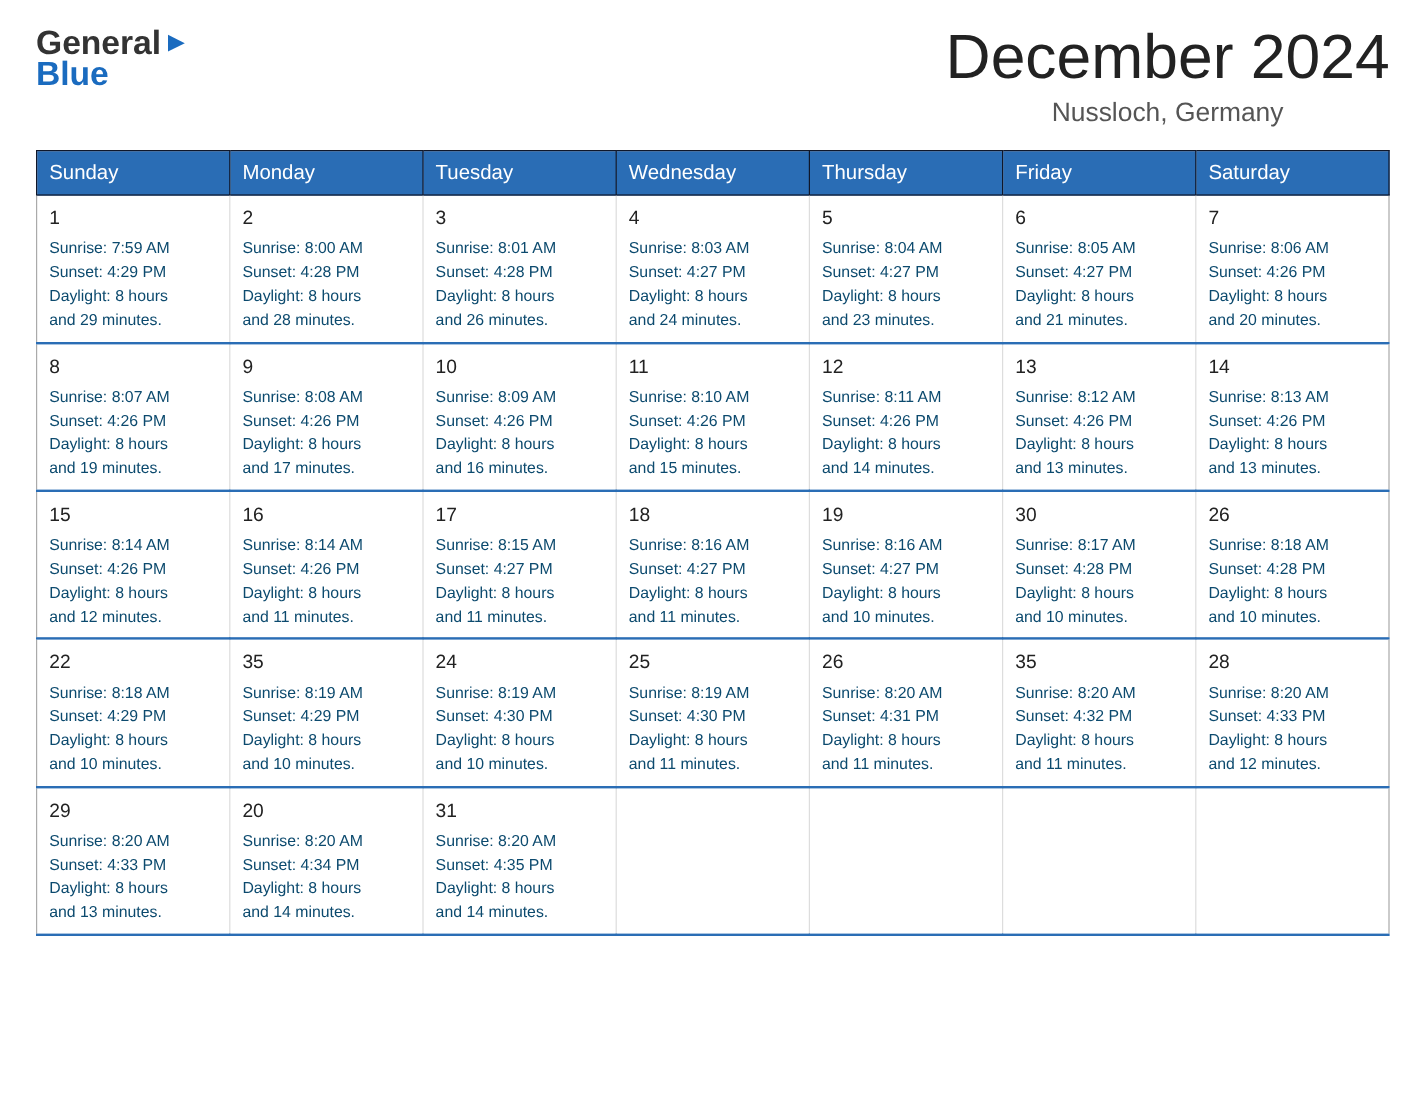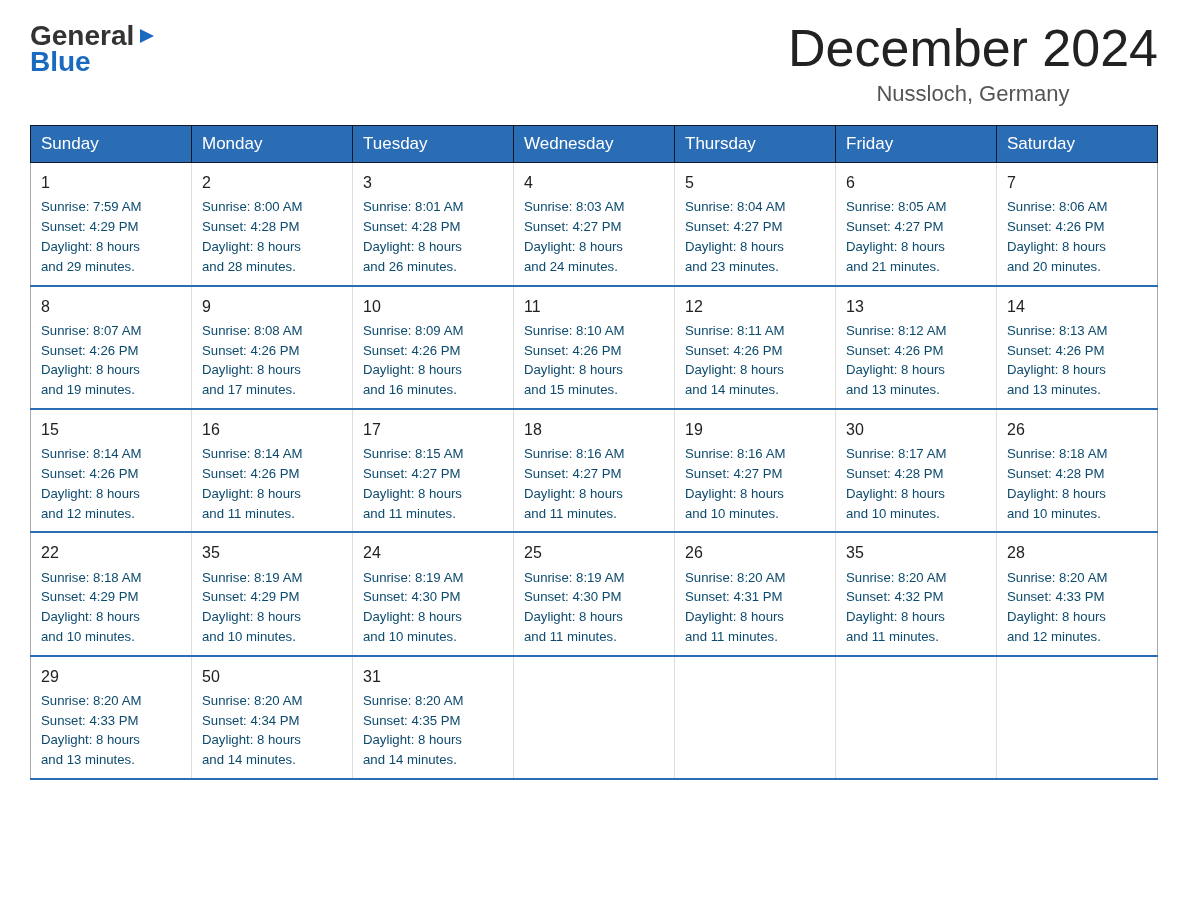--- a/index.html
+++ b/index.html
@@ -253,21 +253,21 @@
           <span class="day-number">28</span>
           <div class="day-info">Sunrise: 8:20 AM<br>Sunset: 4:33 PM<br>Daylight: 8 hours<br>and 12 minutes.</div>
         </td>
       </tr>
       <tr>
         <td>
           <span class="day-number">29</span>
           <div class="day-info">Sunrise: 8:20 AM<br>Sunset: 4:33 PM<br>Daylight: 8 hours<br>and 13 minutes.</div>
         </td>
         <td>
-          <span class="day-number">50</span>
+          <span class="day-number">20</span>
           <div class="day-info">Sunrise: 8:20 AM<br>Sunset: 4:34 PM<br>Daylight: 8 hours<br>and 14 minutes.</div>
         </td>
         <td>
           <span class="day-number">31</span>
           <div class="day-info">Sunrise: 8:20 AM<br>Sunset: 4:35 PM<br>Daylight: 8 hours<br>and 14 minutes.</div>
         </td>
         <td class="empty-cell"></td>
         <td class="empty-cell"></td>
         <td class="empty-cell"></td>
         <td class="empty-cell"></td>

